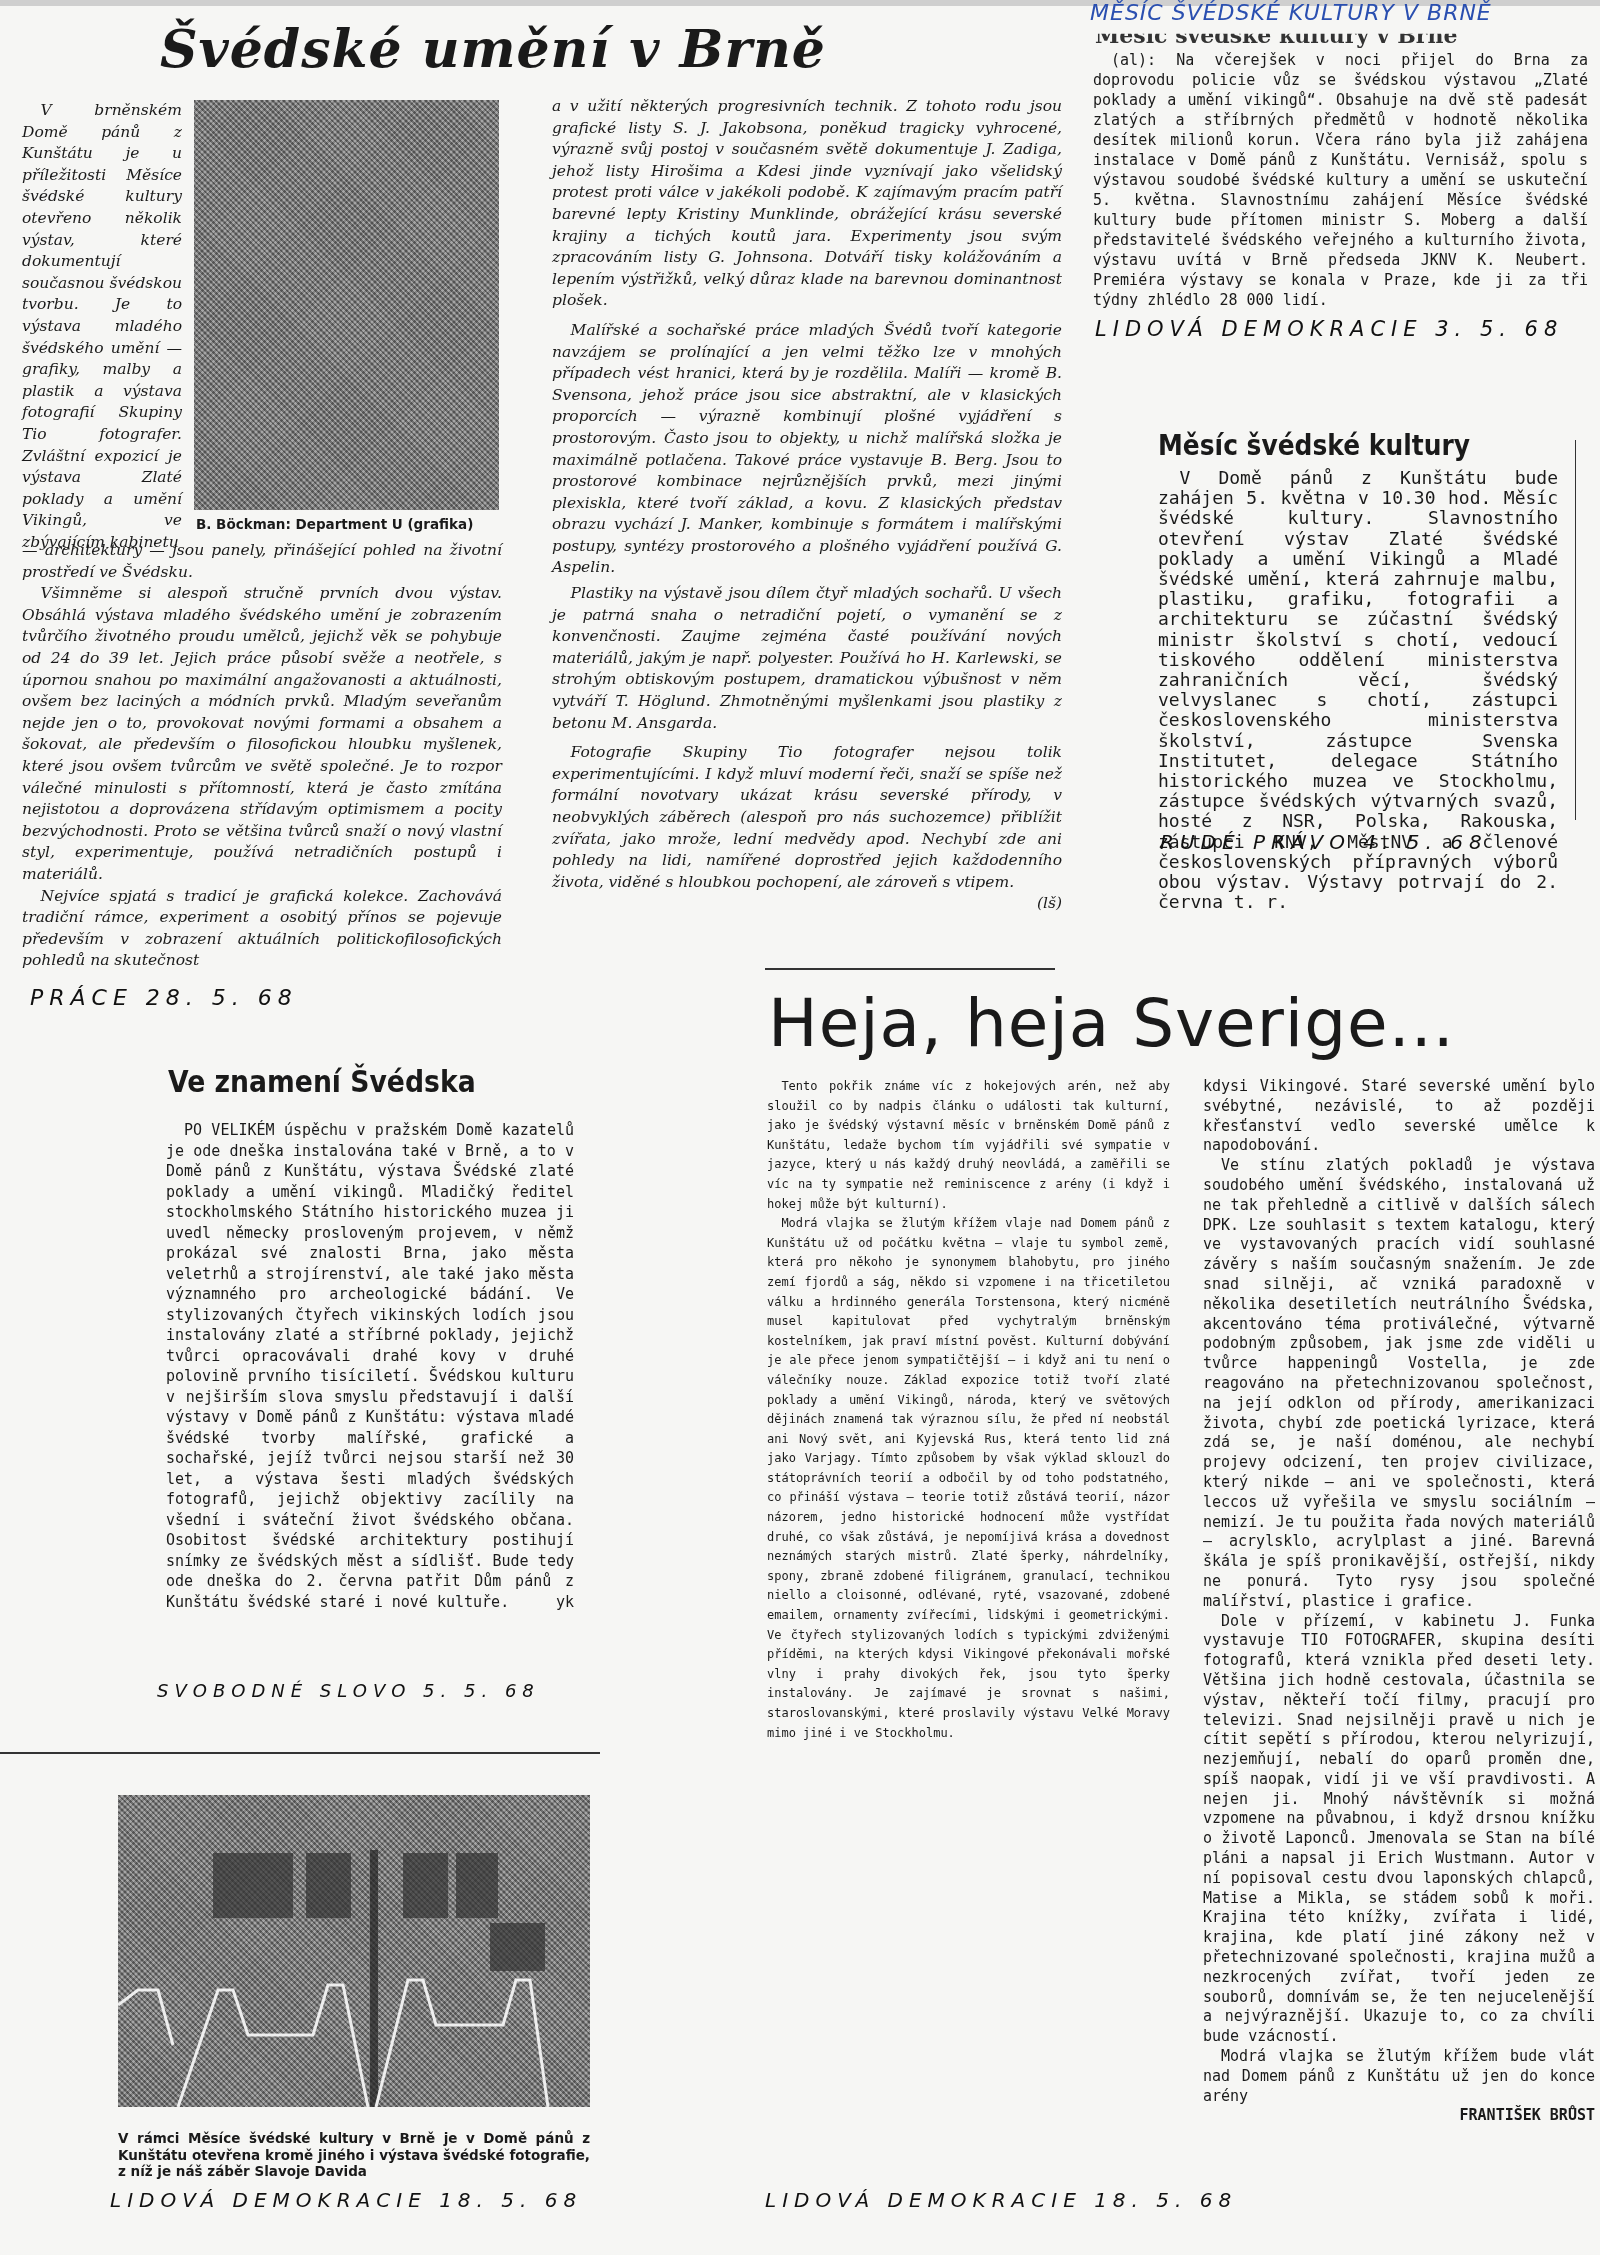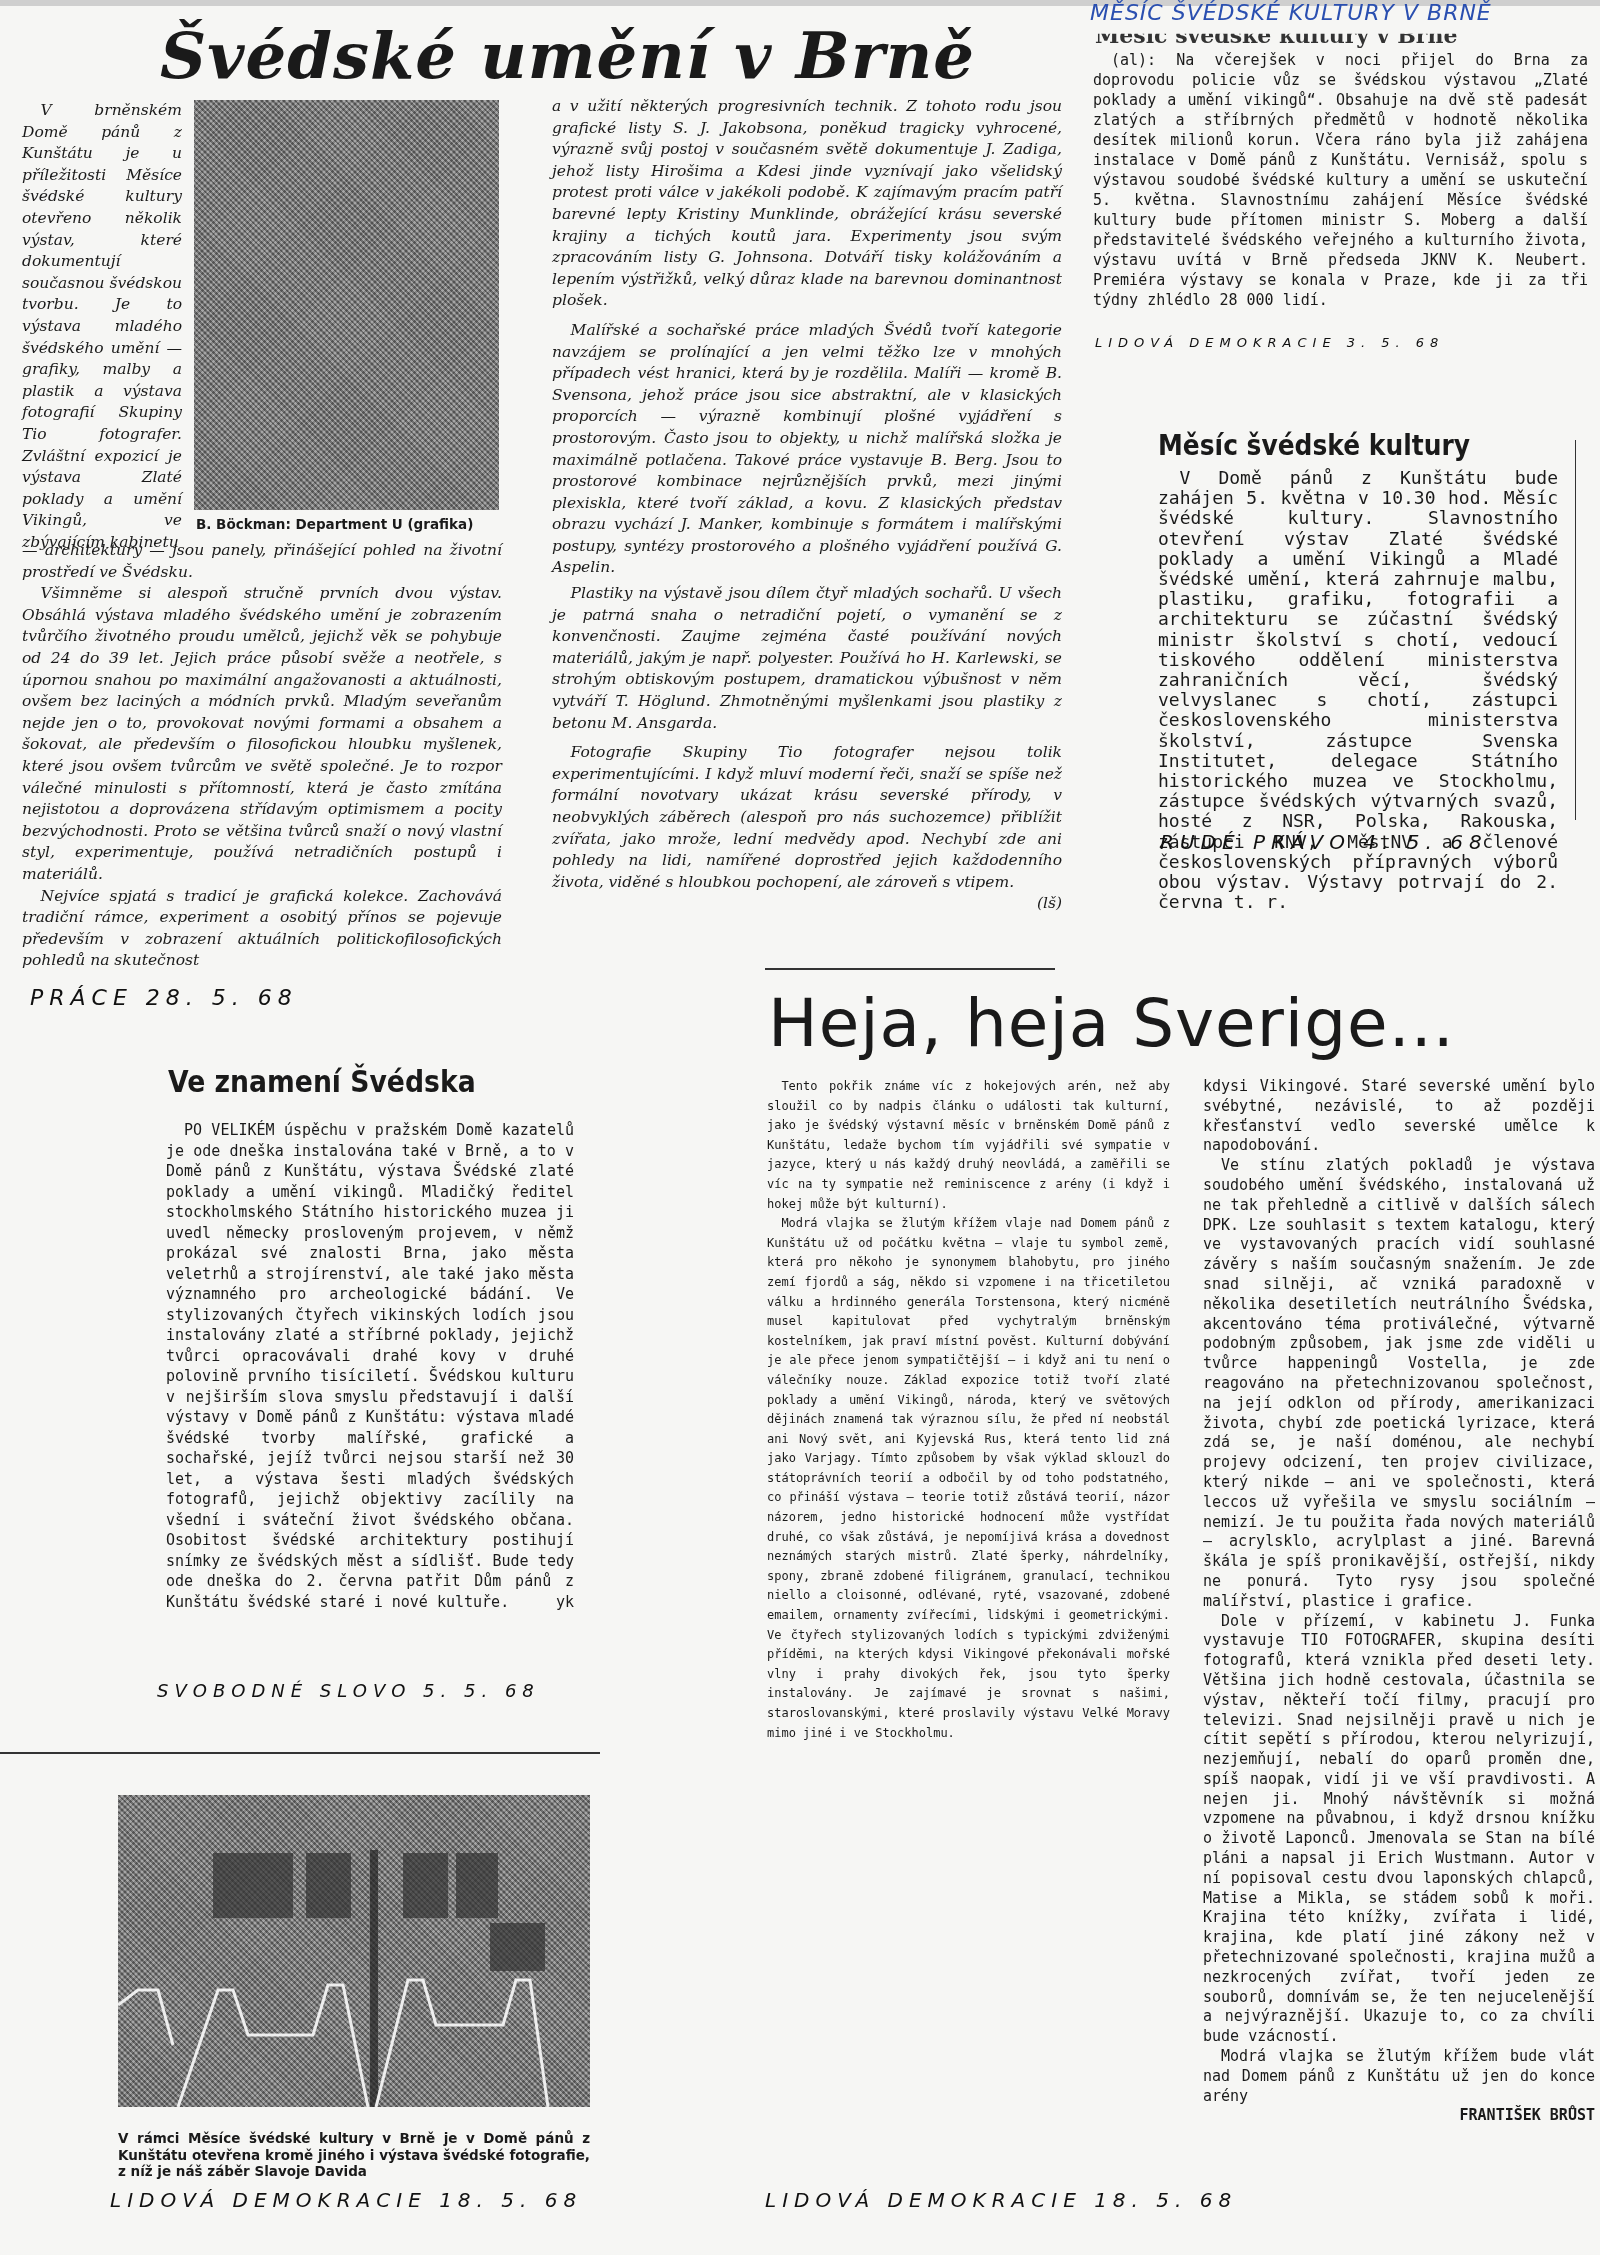--- a/index.html
+++ b/index.html
@@ -18,21 +18,21 @@
   .sans { font-family:"DejaVu Sans", sans-serif; }
   .mono { font-family:"DejaVu Sans Mono", monospace; }
   .rule { background:#333; height:2px; }
   .vrule { background:#333; width:2px; }
 </style>
 </head>
 <body>
 
 <div class="abs topbar"></div>
 
-<div class="abs it" style="left:160px; top:18px; font-size:64px; font-weight:bold; letter-spacing:1px;">Švédské umění v Brně</div>
+<div class="abs it" style="left:160px; top:18px; font-size:52px; font-weight:bold; letter-spacing:1px;">Švédské umění v Brně</div>
 
 <div class="abs col it" style="left:22px; top:100px; width:160px; text-align:justify;">
   <p>V brněnském Domě pánů z Kunštátu je u příležitosti Měsíce švédské kultury otevřeno několik výstav, které dokumentují současnou švédskou tvorbu. Je to výstava mladého švédského umění — grafiky, malby a plastik a výstava fotografií Skupiny Tio fotografer. Zvláštní expozicí je výstava Zlaté poklady a umění Vikingů, ve zbývajícím kabinetu</p>
 </div>
 
 <div class="abs photo" style="left:194px; top:100px; width:305px; height:410px;"></div>
 <div class="abs sans" style="left:196px; top:516px; font-size:13.5px; font-weight:bold;">B. Böckman: Department U (grafika)</div>
 
 <div class="abs col it" style="left:22px; top:540px; width:480px;">
   <p style="text-indent:0">— architektury — jsou panely, přinášející pohled na životní prostředí ve Švédsku.</p>
@@ -48,21 +48,21 @@
   <div style="text-align:right;">(lš)</div>
 </div>
 
 <div class="abs hand" style="left:30px; top:985px;">PRÁCE 28. 5. 68</div>
 
 <div class="abs handblue" style="left:1090px; top:0px; font-size:22px; letter-spacing:1px;">MĚSÍC ŠVÉDSKÉ KULTURY V BRNĚ</div>
 <div class="abs" style="left:1095px; top:22px; font-size:22px; font-weight:bold; color:#333; clip-path: inset(45% 0 0 0);">Měsíc švédské kultury v Brně</div>
 <div class="abs col mono" style="left:1093px; top:50px; width:495px; font-size:15px; line-height:20px;">
   <p>(al): Na včerejšek v noci přijel do Brna za doprovodu policie vůz se švédskou výstavou „Zlaté poklady a umění vikingů“. Obsahuje na dvě stě padesát zlatých a stříbrných předmětů v hodnotě několika desítek milionů korun. Včera ráno byla již zahájena instalace v Domě pánů z Kunštátu. Vernisáž, spolu s výstavou soudobé švédské kultury a umění se uskuteční 5. května. Slavnostnímu zahájení Měsíce švédské kultury bude přítomen ministr S. Moberg a další představitelé švédského veřejného a kulturního života, výstavu uvítá v Brně předseda JKNV K. Neubert. Premiéra výstavy se konala v Praze, kde ji za tři týdny zhlédlo 28 000 lidí.</p>
 </div>
-<div class="abs hand" style="left:1095px; top:335px; font-size:13px;">LIDOVÁ DEMOKRACIE 3. 5. 68</div>
+<div class="abs hand" style="left:1095px; top:317px; font-size:21px;">LIDOVÁ DEMOKRACIE 3. 5. 68</div>
 
 <div class="abs sans" style="left:1158px; top:428px; font-size:29px; font-weight:bold; transform:scaleX(0.86); transform-origin:left;">Měsíc švédské kultury</div>
 <div class="abs col mono" style="left:1158px; top:468px; width:400px; font-size:18px; line-height:20.2px;">
   <p>V Domě pánů z Kunštátu bude zahájen 5. května v 10.30 hod. Měsíc švédské kultury. Slavnostního otevření výstav Zlaté švédské poklady a umění Vikingů a Mladé švédské umění, která zahrnuje malbu, plastiku, grafiku, fotografii a architekturu se zúčastní švédský ministr školství s chotí, vedoucí tiskového oddělení ministerstva zahraničních věcí, švédský velvyslanec s chotí, zástupci československého ministerstva školství, zástupce Svenska Institutet, delegace Státního historického muzea ve Stockholmu, zástupce švédských výtvarných svazů, hosté z NSR, Polska, Rakouska, zástupci KNV, MěstNV a členové československých přípravných výborů obou výstav. Výstavy potrvají do 2. června t. r.</p>
 </div>
 <div class="abs vrule" style="left:1575px; top:440px; height:380px; width:1px;"></div>
 <div class="abs hand" style="left:1160px; top:830px; font-size:20px;">RUDÉ PRÁVO 4. 5. 68</div>
 
 <div class="abs sans" style="left:168px; top:1063px; font-size:31px; font-weight:bold; transform:scaleX(0.86); transform-origin:left;">Ve znamení Švédska</div>
 <div class="abs col mono" style="left:166px; top:1120px; width:408px; font-size:15px; line-height:20.5px;">

